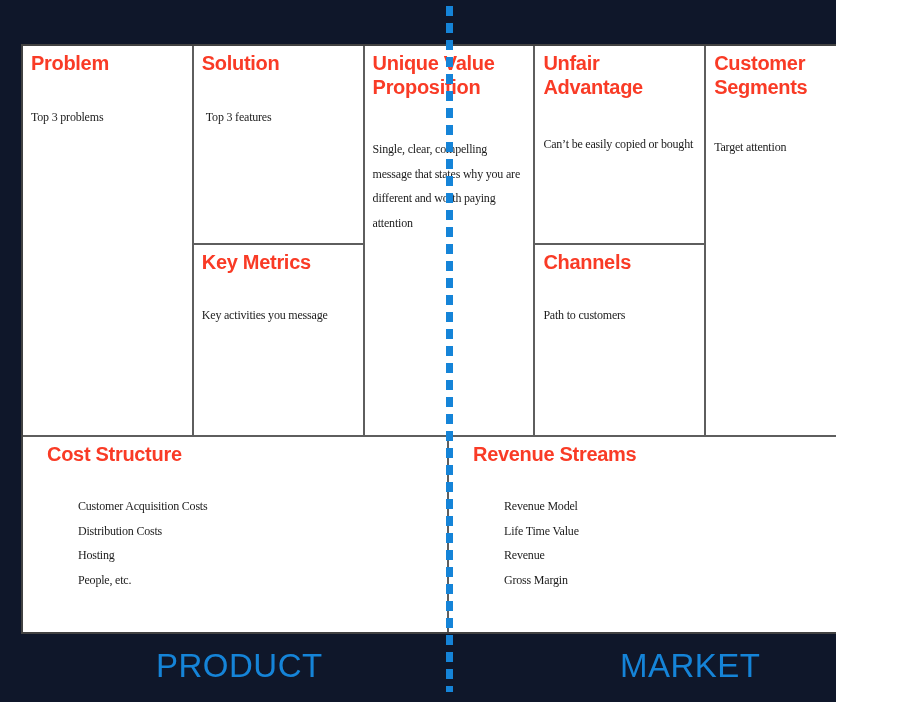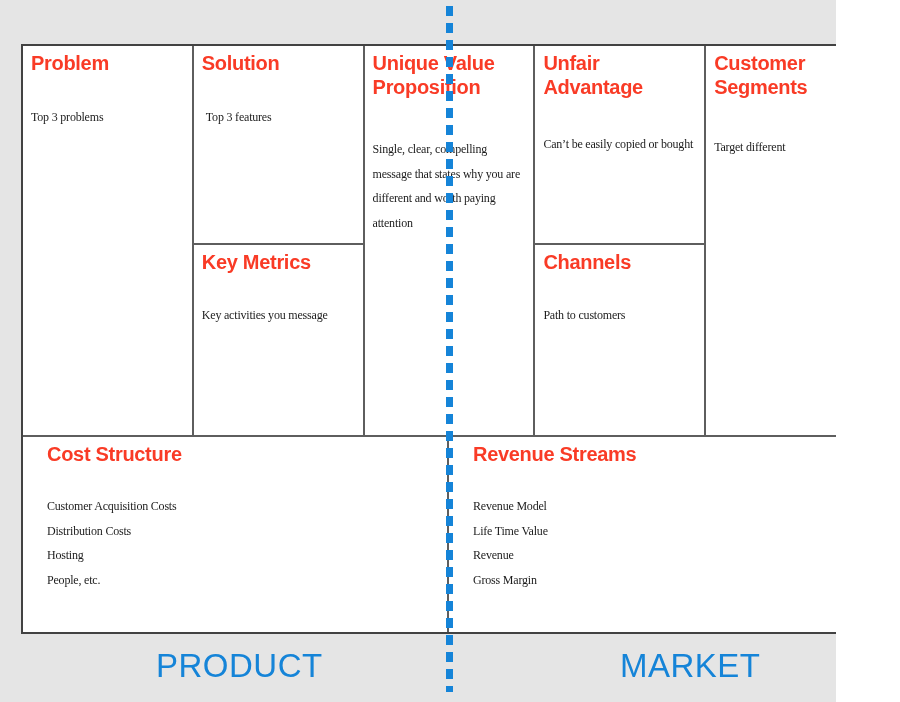--- a/index.html
+++ b/index.html
@@ -5,21 +5,21 @@
   html, body {
     margin: 0;
     padding: 0;
     background: #ffffff;
     font-family: "Liberation Sans", "DejaVu Sans", sans-serif;
   }
   .stage {
     position: relative;
     width: 836px;
     height: 702px;
-    background: #e5e5e5;
+    background: #0f172a;
     overflow: hidden;
   }
   .canvas-frame {
     position: absolute;
     left: 21px;
     top: 44px;
     width: 858px;
     height: 590px;
     border: 2px solid #424242;
     box-sizing: border-box;
@@ -85,21 +85,21 @@
     line-height: 24.5px;
     letter-spacing: -0.2px;
     white-space: pre-line;
     font-family: Liberation Serif, serif;
   }
   .mt-single { margin-top: 30px; }
   .mt-single-sm { margin-top: 29px; }
   .mt-unfair { margin-top: 33px; }
   .mt-double { margin-top: 36px; }
   .mt-uvp { margin-top: 38px; }
-  .mt-list { margin-top: 28px; }
+  .mt-list { margin-top: 28px; margin-left: 31px; }
   .indent { padding-left: 4px; }
   .divider-dashed {
     position: absolute;
     left: 446px;
     top: 6px;
     width: 7px;
     height: 686px;
     background: repeating-linear-gradient(
       180deg,
       #1584d8 0px, #1584d8 10px,
@@ -154,21 +154,21 @@
           <div class="cell-body mt-unfair">Can’t be easily copied or bought</div>
         </div>
         <div class="cell sub-bottom">
           <div class="cell-title">Channels</div>
           <div class="cell-body mt-single-sm">Path to customers</div>
         </div>
       </div>
 
       <div class="cell last">
         <div class="cell-title">Customer Segments</div>
-        <div class="cell-body mt-double">Target different</div>
+        <div class="cell-body mt-double">Target attention</div>
       </div>
 
     </div>
 
     <div class="bottom-grid">
 
       <div class="cell">
         <div class="cell-title">Cost Structure</div>
         <div class="cell-body mt-list">Customer Acquisition Costs
 Distribution Costs

